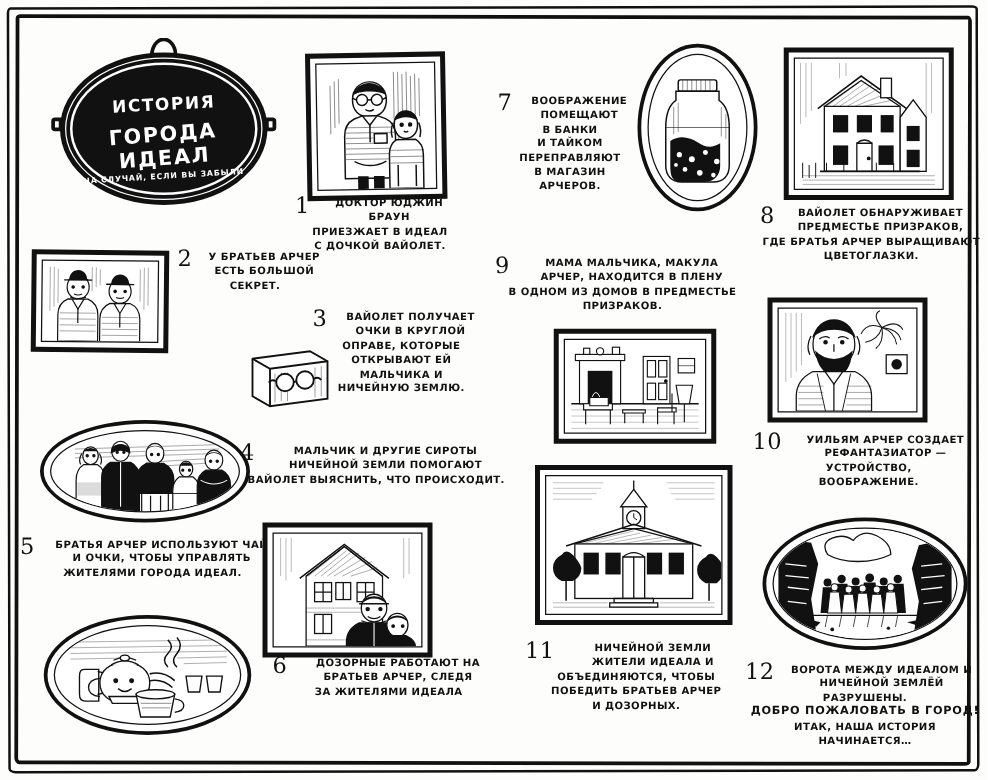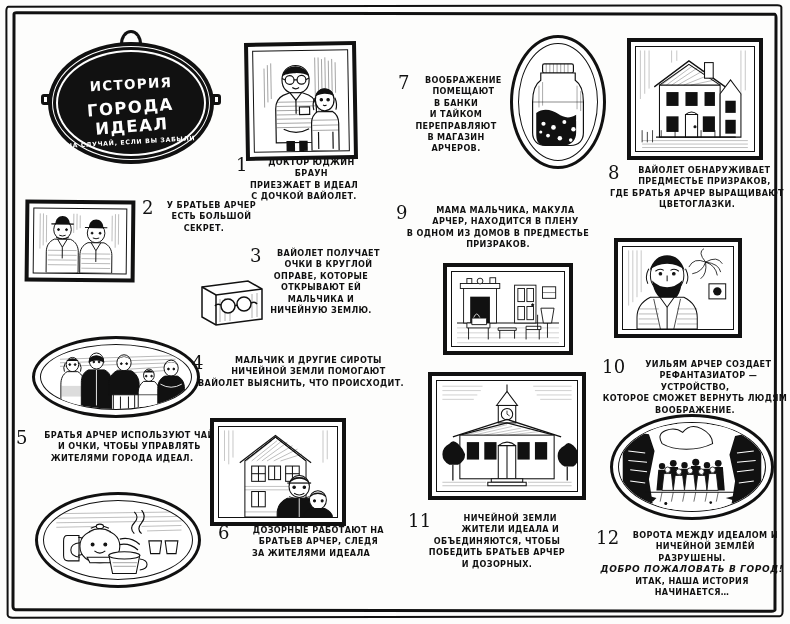--- a/index.html
+++ b/index.html
@@ -736,25 +736,24 @@
             <line x1="62" y1="74" x2="86" y2="74"></line>
               <line x1="62" y1="80" x2="86" y2="80"></line>
             <line x1="62" y1="86" x2="86" y2="86"></line>
               <line x1="62" y1="92" x2="86" y2="92"></line>
           </g>
         </g>
       </svg>
     </div>
   </div>
 
-  <div class="caption" style="left:602px; top:359px; width:186px;">
+  <div class="caption" style="left:602px; top:346px; width:186px;">
     <span class="num">10</span>
     <span class="cap-inner">УИЛЬЯМ АРЧЕР СОЗДАЕТ</span>
     <span class="cap-inner">РЕФАНТАЗИАТОР — УСТРОЙСТВО,</span>
-    <span class="cap-inner">КОТОРОЕ СМОЖЕТ ВЕРНУТЬ ЛЮДЯМ</span>
     <span class="cap-inner">ВООБРАЖЕНИЕ.</span>
   </div>
 
   <div class="frame thick" style="left:428px; top:372px; width:158px; height:128px;">
     <div class="mat">
       <svg viewBox="0 0 156 126" width="100%" height="100%">
         <g fill="none" stroke="#111" stroke-width="1.2">
 
           <g stroke-width="0.45" opacity="0.5">
             <line x1="4" y1="6" x2="50" y2="6"></line>
@@ -807,21 +806,21 @@
             <path d="M12 96q-8-4-8-12t8-12q4-6 10 0t8 12q0 8-8 12z" fill="#111" stroke="none"></path>
             <line x1="16" y1="96" x2="16" y2="114" stroke-width="1.4"></line>
             <path d="M144 98q-8-4-8-12t8-12q4-6 10 0t6 12q0 8-6 12z" fill="#111" stroke="none"></path>
             <line x1="147" y1="98" x2="147" y2="114" stroke-width="1.4"></line>
           </g>
         </g>
       </svg>
     </div>
   </div>
 
-  <div class="caption" style="left:408px; top:513px; width:178px;">
+  <div class="caption" style="left:420px; top:513px; width:178px;">
     <span class="num">11</span>
     <span class="cap-inner">НИЧЕЙНОЙ ЗЕМЛИ</span>
     <span class="cap-inner">ЖИТЕЛИ ИДЕАЛА И</span>
     <span class="cap-inner">ОБЪЕДИНЯЮТСЯ, ЧТОБЫ</span>
     <span class="cap-inner">ПОБЕДИТЬ БРАТЬЕВ АРЧЕР</span>
     <span class="cap-inner">И ДОЗОРНЫХ.</span>
   </div>
 
   <div class="oval" style="left:610px; top:414px; width:164px; height:106px;">
     <div class="mat">
@@ -886,18 +885,18 @@
           </g>
         </g>
       </svg>
     </div>
   </div>
 
   <div class="caption" style="left:596px; top:530px; width:192px;">
     <span class="num">12</span>
     <span class="cap-inner">ВОРОТА МЕЖДУ ИДЕАЛОМ И</span>
     <span class="cap-inner">НИЧЕЙНОЙ ЗЕМЛЁЙ РАЗРУШЕНЫ.</span>
-    <span class="cap-inner" style="font-size:9px; letter-spacing:0.6px;font-style:italic;">ДОБРО ПОЖАЛОВАТЬ В ГОРОД!</span>
+    <span class="cap-inner" style="font-size:9px; letter-spacing:0.6px;">ДОБРО ПОЖАЛОВАТЬ В ГОРОД!</span>
     <span class="cap-inner">ИТАК, НАША ИСТОРИЯ</span>
     <span class="cap-inner">НАЧИНАЕТСЯ…</span>
   </div>
 
 </div>
 
 </body></html>

